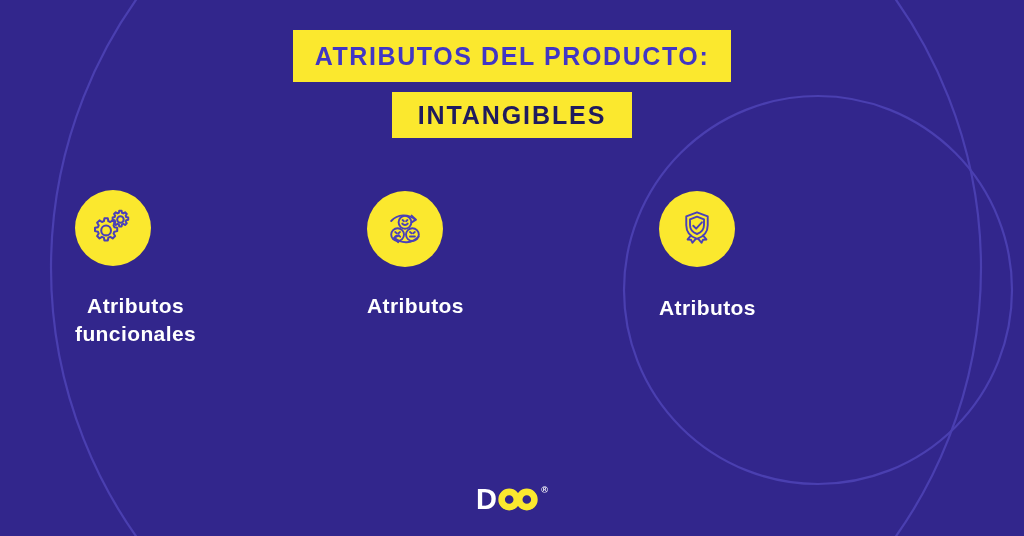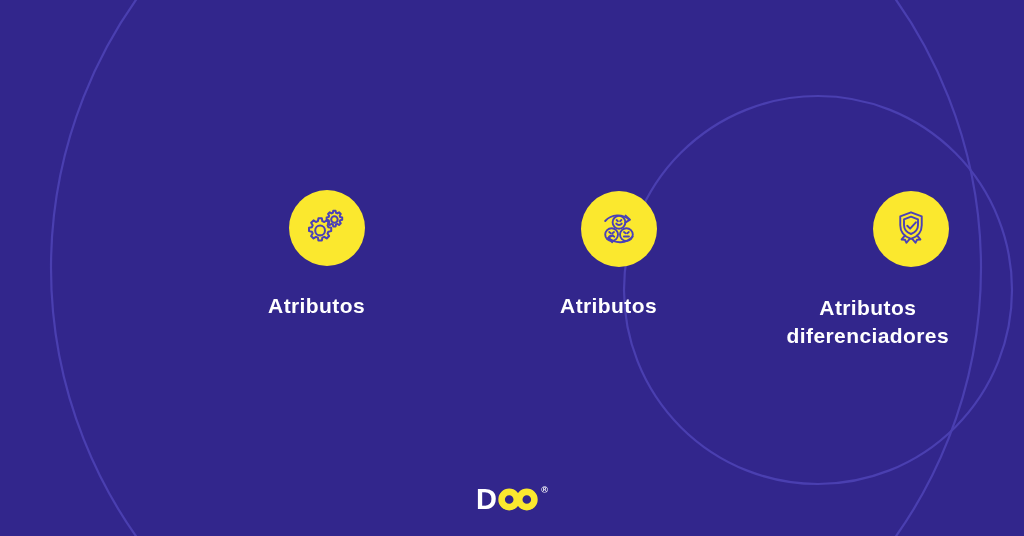--- a/index.html
+++ b/index.html
@@ -71,21 +71,21 @@
     top: 190px;
     width: 1024px;
     display: flex;
     justify-content: center;
     align-items: flex-start;
   }
   .col {
     width: 290px;
     display: flex;
     flex-direction: column;
-    align-items: flex-end;
+    align-items: flex-start;
   }
   .col-1 { margin-right: 2px; }
   .col-3 { margin-left: 2px; }
 
   .icon-badge {
     width: 76px;
     height: 76px;
     border-radius: 50%;
     background: #FBE82E;
     display: flex;
@@ -146,38 +146,47 @@
 </head>
 <body>
 
 <div id="canvas">
 
   <svg class="bg-circles" viewBox="0 0 1024 536" width="1024" height="536" aria-hidden="true">
     <circle cx="516" cy="268" r="465" fill="none" stroke="#4A3FB0" stroke-width="2.2"></circle>
     <circle cx="818" cy="290" r="194" fill="none" stroke="#4A3FB0" stroke-width="2.2"></circle>
   </svg>
 
+  <div class="headline">
+    <div class="title-line">
+      <span class="title-chip title-chip-1">ATRIBUTOS DEL PRODUCTO:</span>
+    </div>
+    <div class="title-line title-line-2">
+      <span class="title-chip title-chip-2">INTANGIBLES</span>
+    </div>
+  </div>
 
   <div class="columns">
 
     <div class="col col-1">
       <div class="icon-badge">
         <svg width="46" height="46" viewBox="0 0 48 48" aria-hidden="true">
           <g fill="none" stroke="#4A40B8" stroke-width="2.1" stroke-linecap="round" stroke-linejoin="round">
 
             <path d="M18.6 13.9l.55 3.0 2.0 .84 2.55-1.66 2.52 2.52-1.66 2.55 .84 2.0 3.0 .55v3.56l-3.0 .55-.84 2.0 1.66 2.55-2.52 2.52-2.55-1.66-2.0 .84-.55 3.0h-3.56l-.55-3.0-2.0-.84-2.55 1.66-2.52-2.52 1.66-2.55-.84-2.0-3.0-.55v-3.56l3.0-.55 .84-2.0-1.66-2.55 2.52-2.52 2.55 1.66 2.0-.84 .55-3.0z"></path>
             <circle cx="16.8" cy="26.6" r="5.1"></circle>
 
             <path d="M33.0 6.1l.38 2.06 1.42 .6 1.78-1.16 1.78 1.78-1.16 1.78 .6 1.42 2.06 .38v2.52l-2.06 .38-.6 1.42 1.16 1.78-1.78 1.78-1.78-1.16-1.42 .6-.38 2.06h-2.52l-.38-2.06-1.42-.6-1.78 1.16-1.78-1.78 1.16-1.78-.6-1.42-2.06-.38v-2.52l2.06-.38 .6-1.42-1.16-1.78 1.78-1.78 1.78 1.16 1.42-.6 .38-2.06z"></path>
             <circle cx="31.75" cy="15.15" r="3.4"></circle>
           </g>
         </svg>
       </div>
       <div class="col-label">
         <span>Atributos</span><br>
+        <span>funcionales</span>
       </div>
     </div>
 
     <div class="col col-2">
       <div class="icon-badge">
         <svg width="48" height="48" viewBox="0 0 48 48" aria-hidden="true">
           <g fill="none" stroke="#4A40B8" stroke-width="1.9" stroke-linecap="round" stroke-linejoin="round">
 
             <path d="M10.2 16.0a17 17 0 0 1 24.1-1.2"></path>
             <path d="M30.6 10.6l4.4 4.0-4.8 3.0"></path>
@@ -214,21 +223,20 @@
             <path d="M24 6.6l11.2 4.3v9.1c0 7.0-4.6 12.0-11.2 14.4-6.6-2.4-11.2-7.4-11.2-14.4v-9.1z"></path>
 
             <path d="M24 11.1l7.3 2.8v5.9c0 4.6-3.0 7.8-7.3 9.4-4.3-1.6-7.3-4.8-7.3-9.4v-5.9z"></path>
 
             <path d="M20.1 20.6l3.0 3.0 6.0-6.6"></path>
           </g>
         </svg>
       </div>
       <div class="col-label">
         <span>Atributos</span><br>
-        <span>diferenciadores</span>
       </div>
     </div>
 
   </div>
 
   <div class="logo">
     <div class="logo-inner">
       <span class="logo-text-left">D</span>
       <span class="logo-oo">
         <svg width="40" height="29" viewBox="0 0 40 29" aria-hidden="true">

